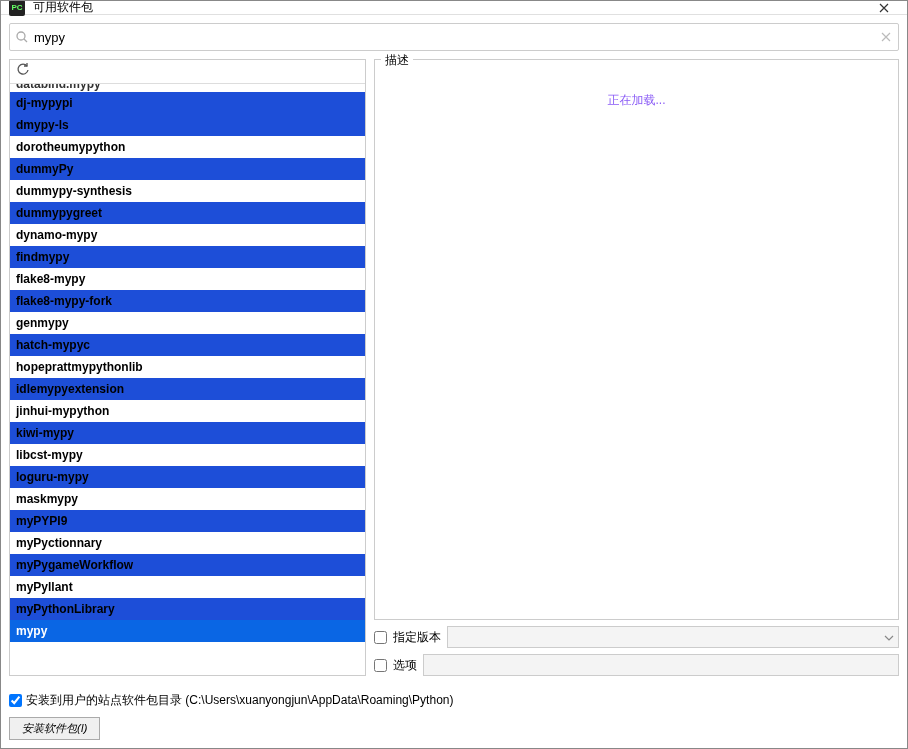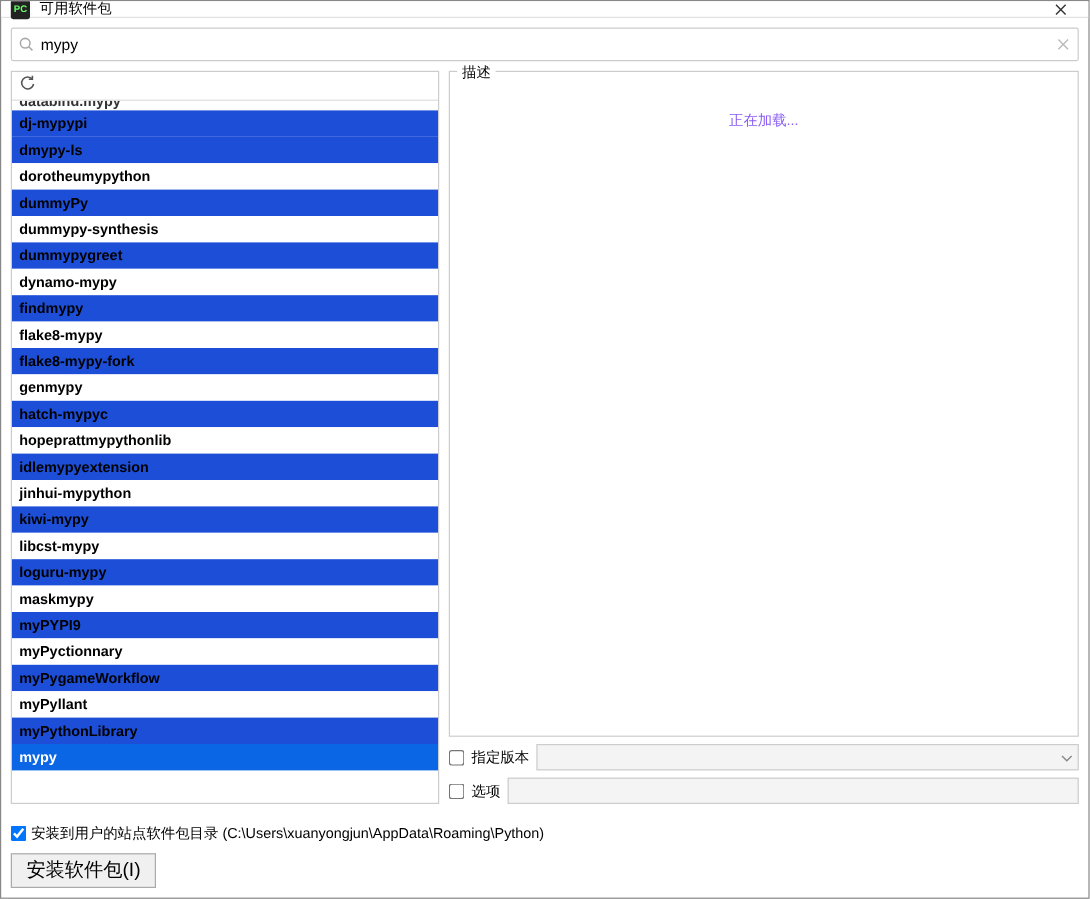--- a/index.html
+++ b/index.html
@@ -173,24 +173,25 @@
   gap: 4px;
 }
 .checkbox-row input[type=checkbox] {
   width: 13px; height: 13px;
 }
 .button-row {
   padding: 8px;
 }
 .button-row button {
   padding: 3px 12px;
-  font-size: 16px;
+  font-size: 11px;
   background: #f0f0f0;
   border: 1px solid #aaa;
   cursor: pointer;
+  font-style: italic;
 }
 label { cursor: pointer; }
 </style>
 </head>
 <body>
 
 <div class="titlebar">
   <div class="app-icon">PC</div>
   <div class="title">可用软件包</div>
   <div class="close">

